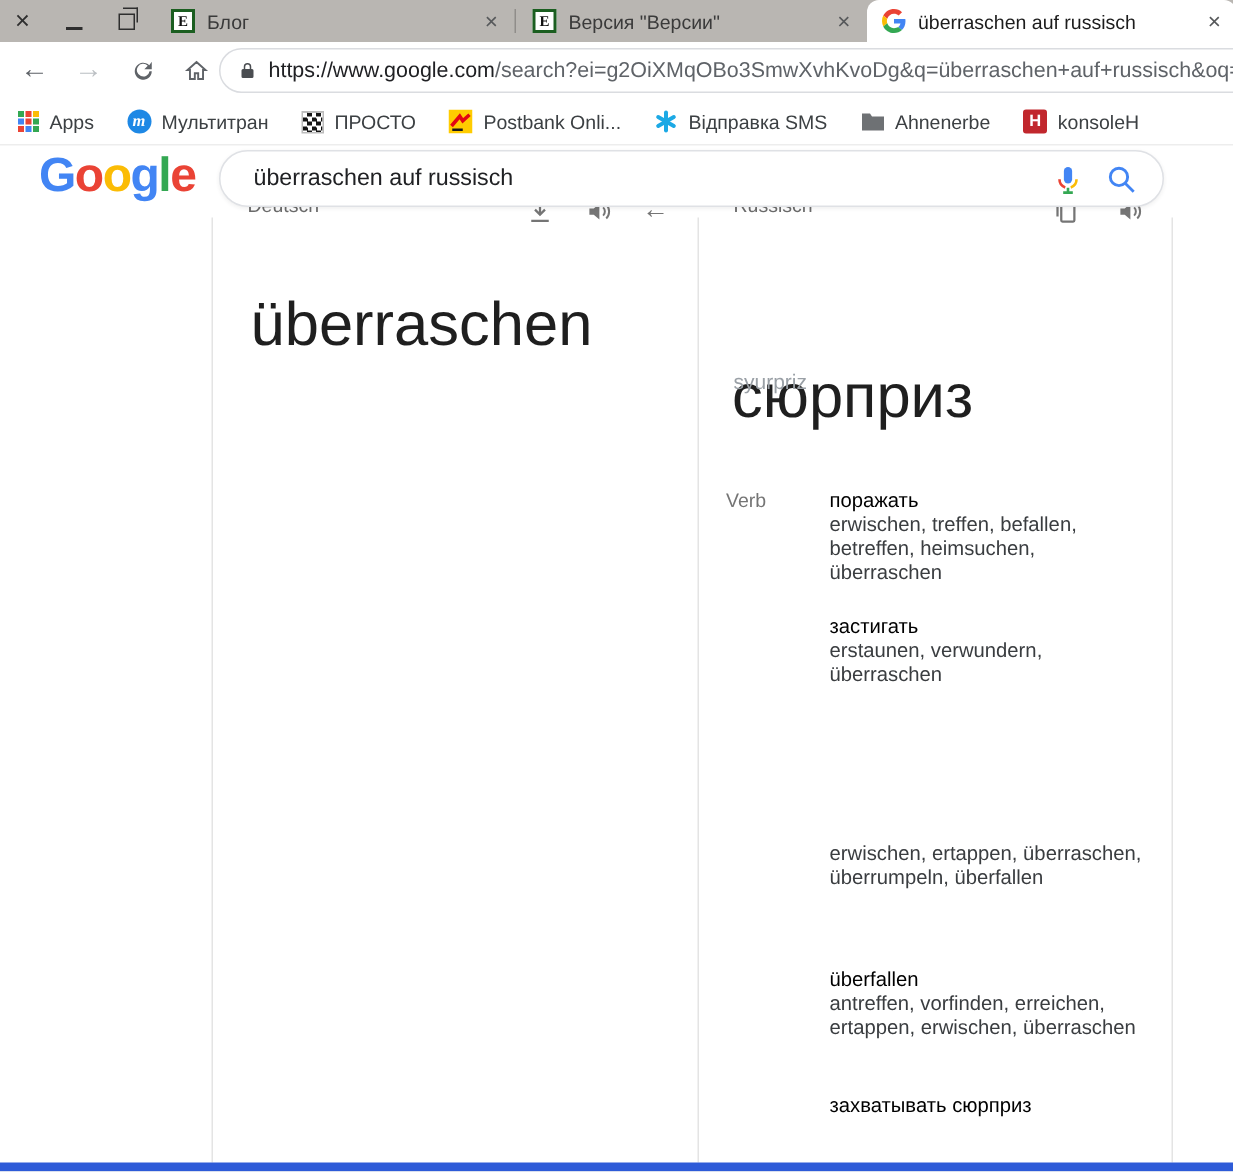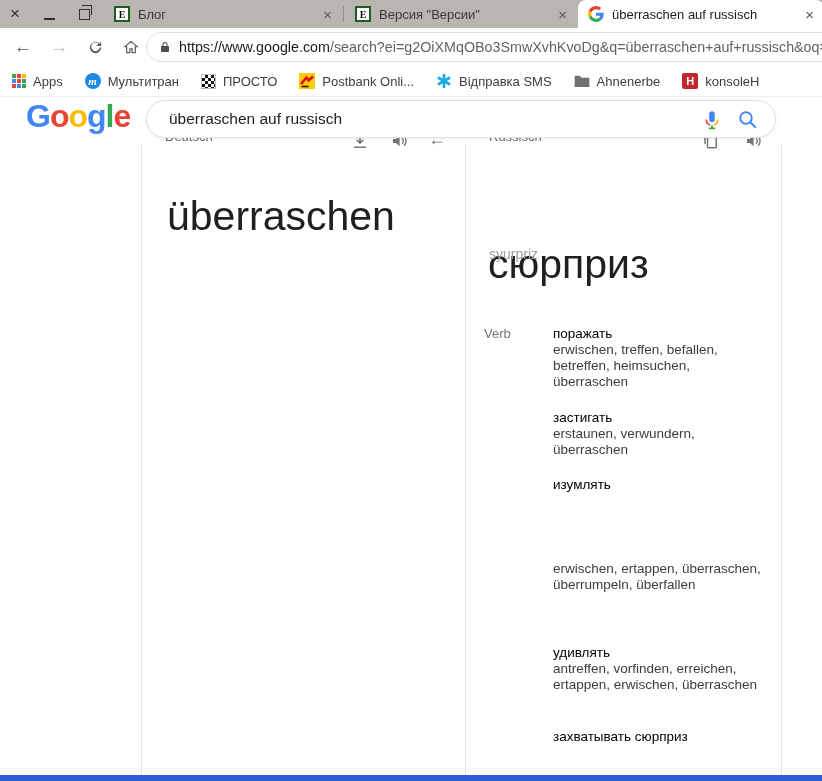--- a/index.html
+++ b/index.html
@@ -257,27 +257,26 @@
 
     <div class="entry e0">
       <div class="w">поражать</div>
       <div class="s">erwischen, treffen, befallen, betreffen, heimsuchen, überraschen</div>
     </div>
     <div class="entry e1">
       <div class="w">застигать</div>
       <div class="s">erstaunen, verwundern, überraschen</div>
     </div>
     <div class="entry e2">
-      <div class="w">изумлять</div>
     </div>
     <div class="entry e3">
       <div class="s">erwischen, ertappen, überraschen, überrumpeln, überfallen</div>
     </div>
     <div class="entry e4">
-      <div class="w">удивлять</div>
+      <div class="w">überfallen</div>
       <div class="s">antreffen, vorfinden, erreichen, ertappen, erwischen, überraschen</div>
     </div>
     <div class="entry e5">
       <div class="w">захватывать сюрприз</div>
     </div>
 
   </div>
 
   <div class="bottom-bar"></div>
 </div>

